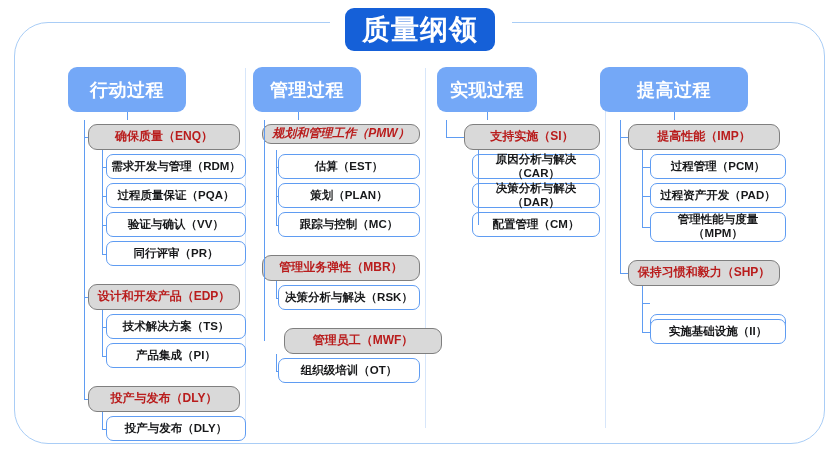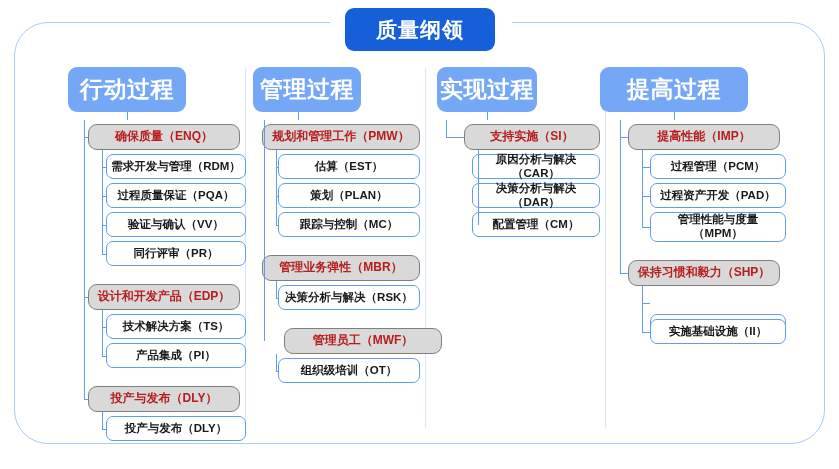--- a/index.html
+++ b/index.html
@@ -47,21 +47,21 @@
     width: 150px;
     height: 43px;
     background: #1560d8;
     border-radius: 9px;
     display: flex;
     align-items: center;
     justify-content: center;
   }
   .title-box span {
     color: #ffffff;
-    font-size: 21px;
+    font-size: 28px;
     font-weight: bold;
     letter-spacing: 1px;
   }
 
   
   .col-divider {
     position: absolute;
     width: 1px;
     background: #d7e6fa;
   }
@@ -71,21 +71,21 @@
     position: absolute;
     height: 45px;
     background: #74a8f7;
     border-radius: 9px;
     display: flex;
     align-items: center;
     justify-content: center;
   }
   .col-head span {
     color: #ffffff;
-    font-size: 23px;
+    font-size: 18px;
     font-weight: bold;
     letter-spacing: 0.5px;
   }
 
   
   .group-box {
     position: absolute;
     background: #d9d9d9;
     border: 1.3px solid #7f7f7f;
     border-radius: 9px;
@@ -195,21 +195,21 @@
       <div class="leaf-box" style="left:106px; top:416px; width:140px; height:25px;">
         <span>投产与发布（DLY）</span>
       </div>
       <div class="conn-h" style="left:102px; top:428.5px; width:4px;"></div>
       <div class="conn-v" style="left:102px; top:412px; height:16.5px;"></div>
       <div class="conn-v" style="left:84px; top:120px; height:279px;"></div>
       <div class="col-head" style="left:253px; top:67px; width:108px;">
         <span>管理过程</span>
       </div>
       <div class="conn-v" style="left:298px; top:112px; height:8px;"></div>
-      <div class="group-box" style="left:262px; top:124px; width:158px; height:26px;">
+      <div class="group-box" style="left:262px; top:124px; width:158px; height:20px;font-style:italic;">
         <span>规划和管理工作（PMW）</span>
       </div>
       <div class="conn-h" style="left:264px; top:137px; width:-2px;"></div>
       <div class="leaf-box" style="left:278px; top:154px; width:142px; height:25px;">
         <span>估算（EST）</span>
       </div>
       <div class="conn-h" style="left:276px; top:166.5px; width:2px;"></div>
       <div class="leaf-box" style="left:278px; top:183px; width:142px; height:25px;">
         <span>策划（PLAN）</span>
       </div>

